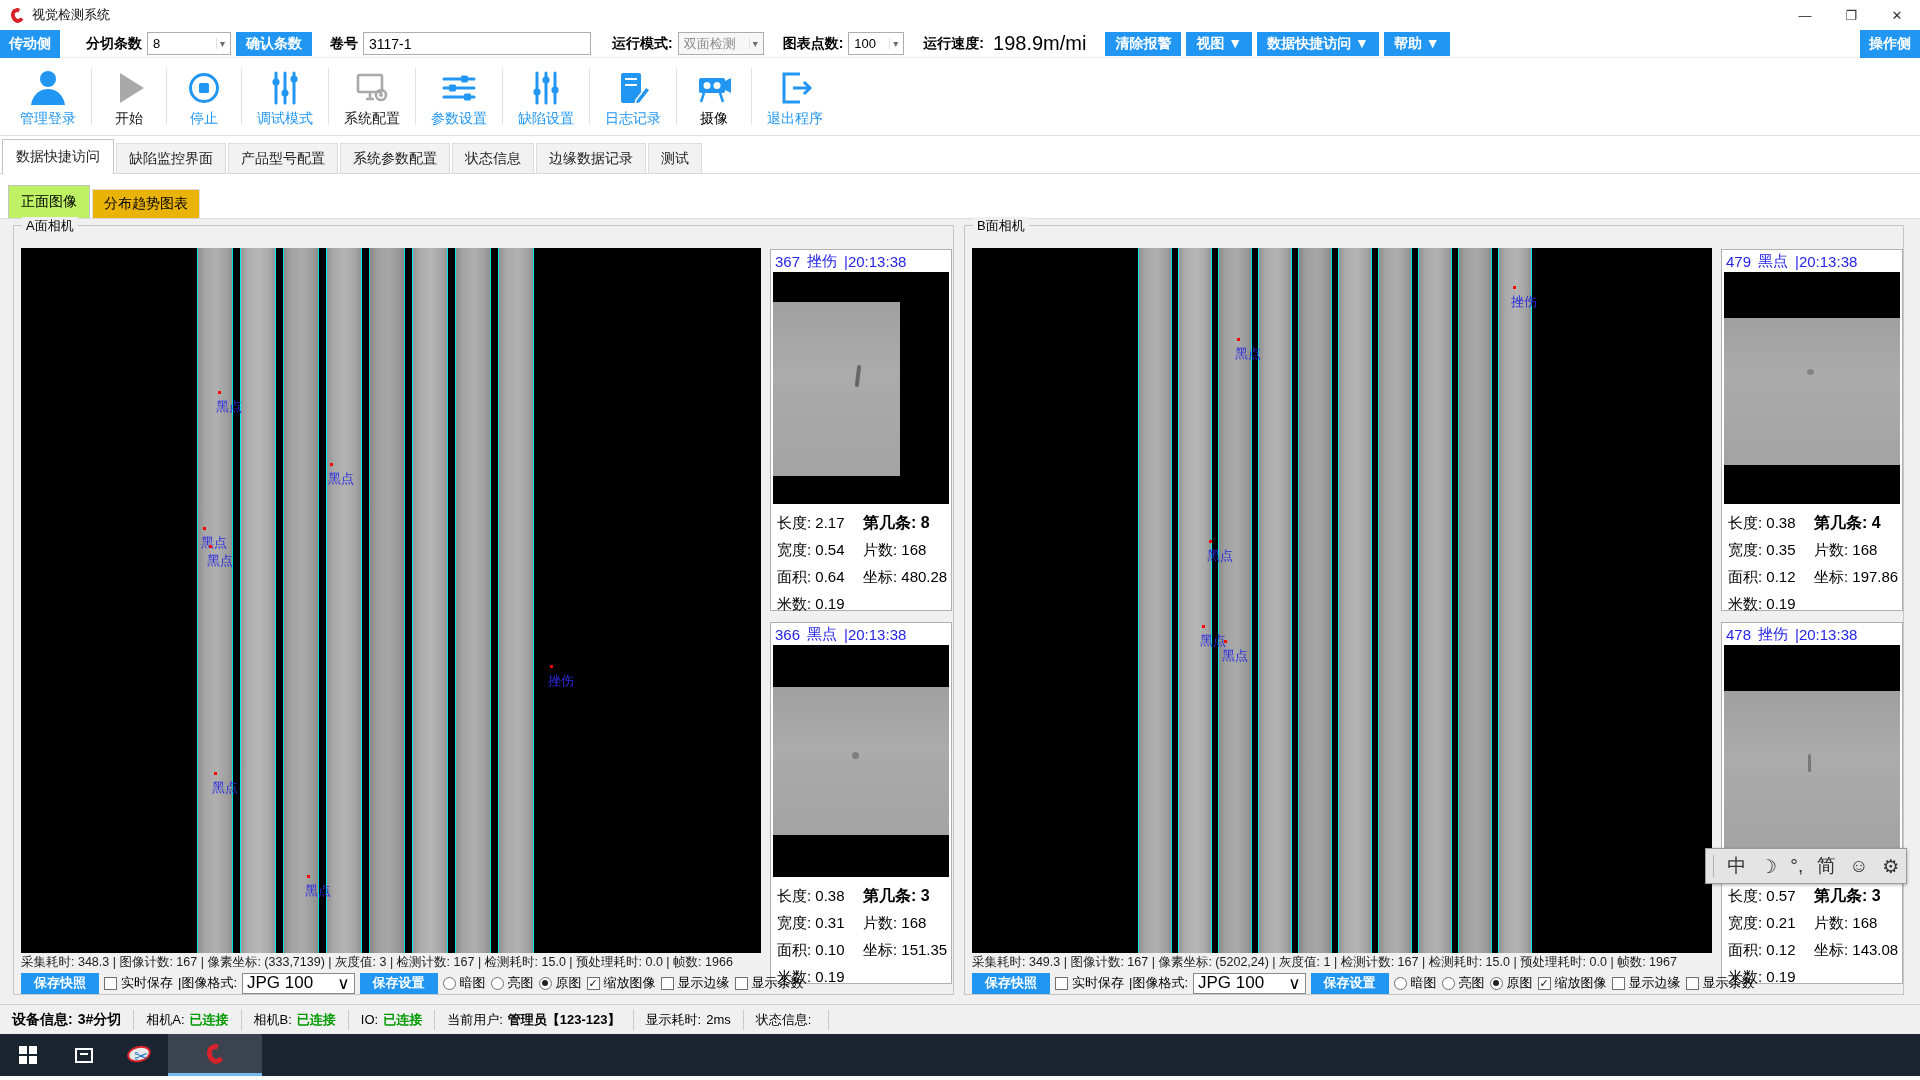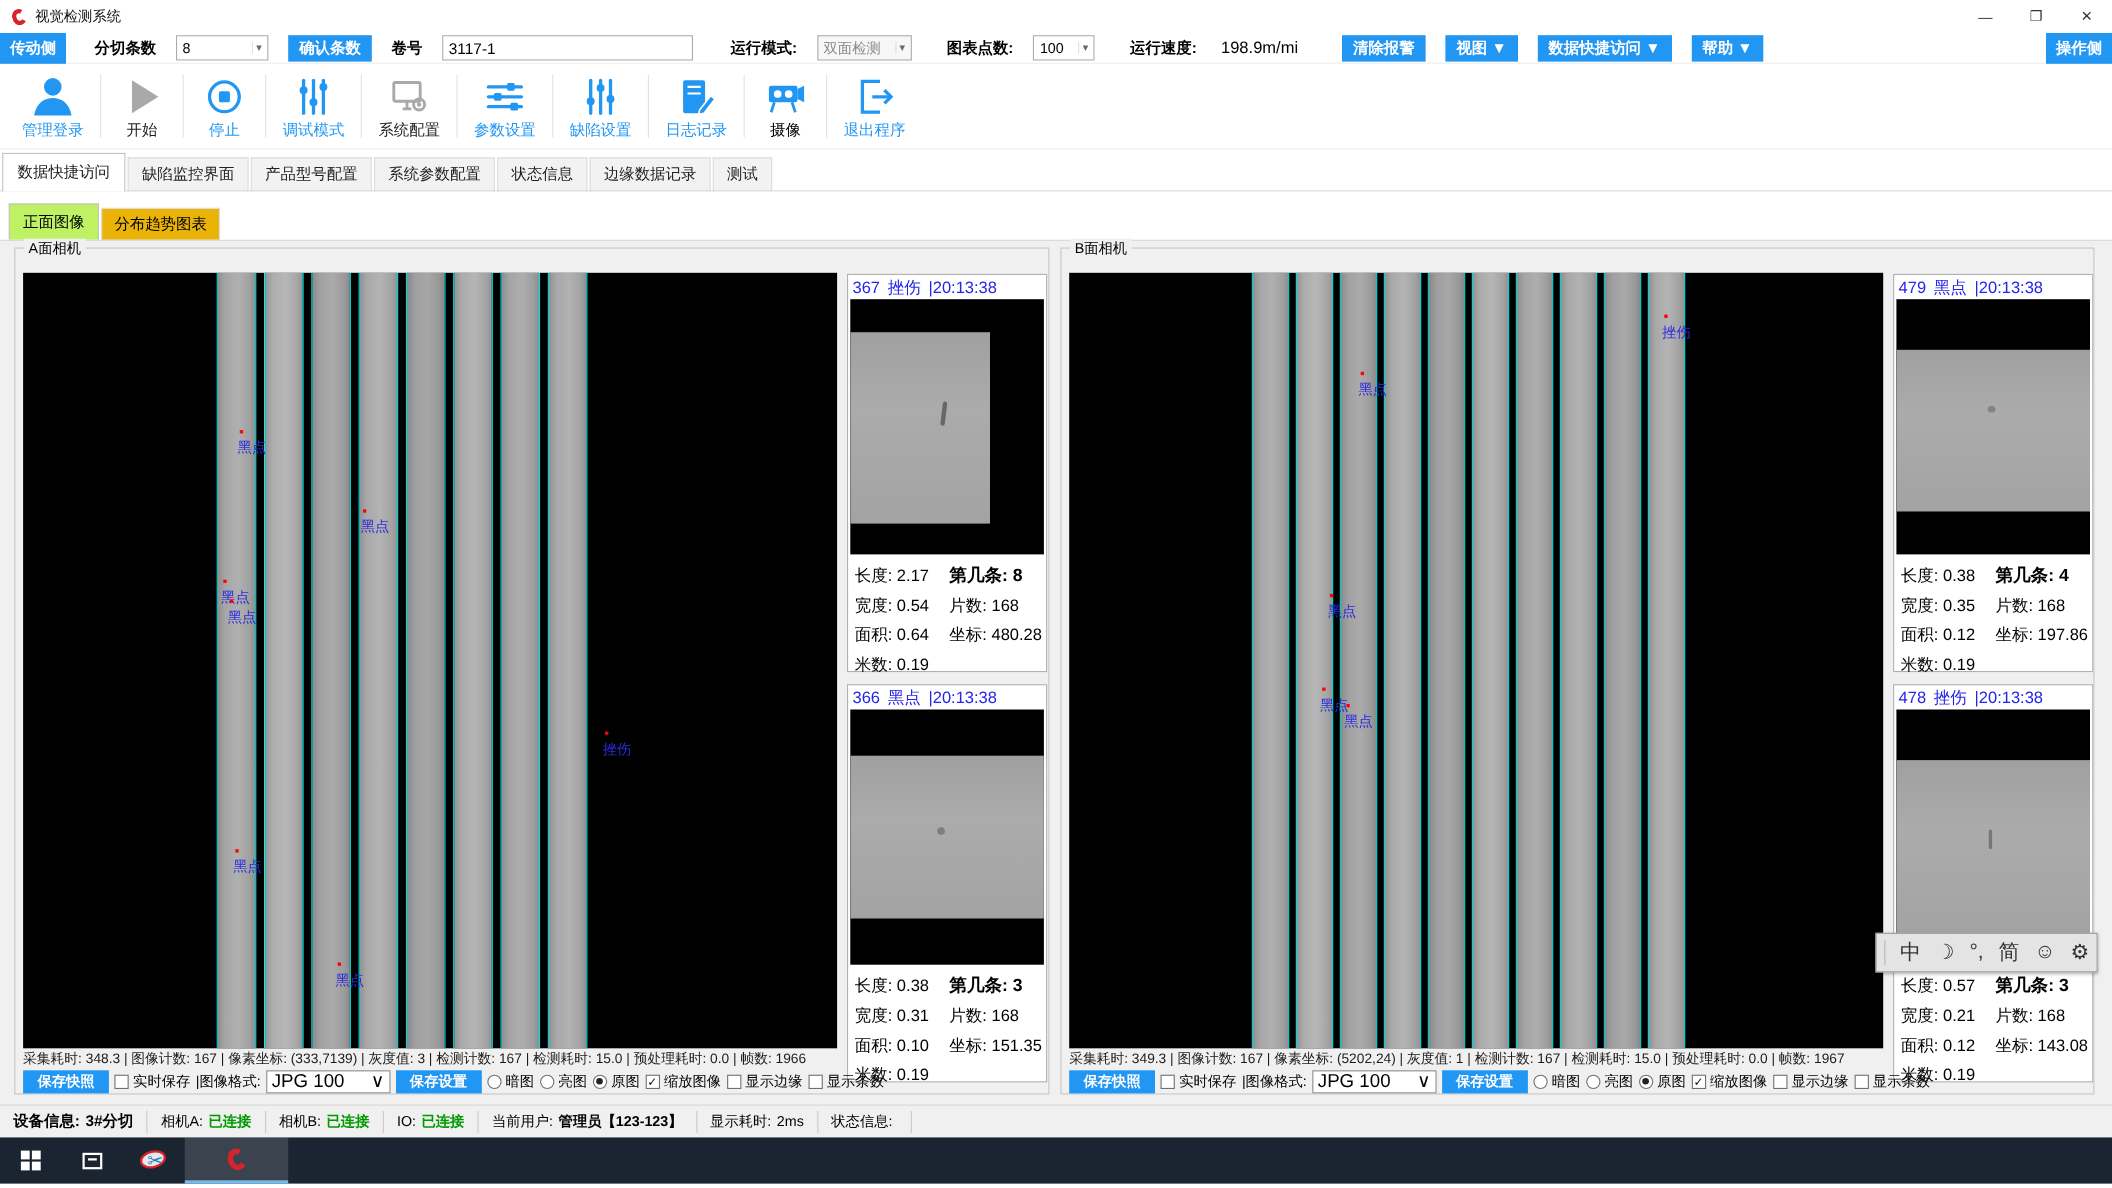--- a/index.html
+++ b/index.html
@@ -7,30 +7,30 @@
   body { font-family:"Liberation Sans","DejaVu Sans",sans-serif; background:#fff; position:relative; font-size:14px; color:#000; }
 
   
   .titlebar { height:30px; background:#fff; display:flex; align-items:center; }
   .logo-c { width:13px; height:15px; border:4px solid #d8232a; border-right-color:transparent; border-radius:50%; transform:rotate(-18deg); margin:0 8px 0 11px; }
   .title-text { font-size:13px; color:#111; }
   .win-controls { margin-left:auto; display:flex; height:30px; }
   .win-btn { width:46px; height:30px; display:flex; align-items:center; justify-content:center; font-size:13px; color:#333; }
 
   
-  .toolbar { height:28px; background:#fff; border-bottom:1px solid #ececec; display:flex; align-items:center; gap:18px; }
+  .toolbar { height:28px; background:#fff; border-bottom:1px solid #ececec; display:flex; align-items:center; gap:5px; }
   .btn-blue { background:#2196f3; color:#fff; display:inline-flex; align-items:center; justify-content:center; font-size:14px; font-weight:bold; cursor:default; }
   .side-btn { height:28px; padding:0 9px; }
   .tb-btn { height:24px; padding:0 10px; }
-  .tb-label { font-weight:bold; font-size:14px; white-space:nowrap; }
+  .tb-label { font-weight:bold; font-size:14px; white-space:nowrap;margin-left:13px; }
   .dd { height:23px; border:1px solid #abadb3; background:#fff; display:inline-flex; align-items:center; font-size:13px; padding:0 2px 0 5px; position:relative; }
   .dd .arrow { color:#6a6a6a; font-size:10px; margin-left:auto; padding:0 3px; border-left:1px solid #e0e0e0; }
   .dd-gray { color:#8a8a8a; background:#f7f7f7; }
   .roll-input { width:228px; height:23px; border:1px solid #abadb3; font-size:14px; padding:0 5px; font-family:inherit; }
-  .speed-box { height:24px; min-width:86px; background:#fff; font-size:15px; display:inline-flex; align-items:center; padding:0 4px; }
+  .speed-box { height:24px; min-width:86px; background:#fff; font-size:20px; display:inline-flex; align-items:center; padding:0 4px; }
   .spacer { flex:1; }
 
   
   .iconbar { height:78px; background:#fff; border-bottom:1px solid #e3e3e3; display:flex; align-items:stretch; padding-left:6px; }
   .tool-item { display:flex; flex-direction:column; align-items:center; justify-content:flex-end; padding:6px 14px 7px; min-width:72px; }
   .tool-item .t-icon { width:40px; height:40px; }
   .tool-item .t-label { font-size:14px; margin-top:2px; white-space:nowrap; }
   .vdiv { width:1px; background:#e2e2e2; margin:10px 1px; }
 
   

